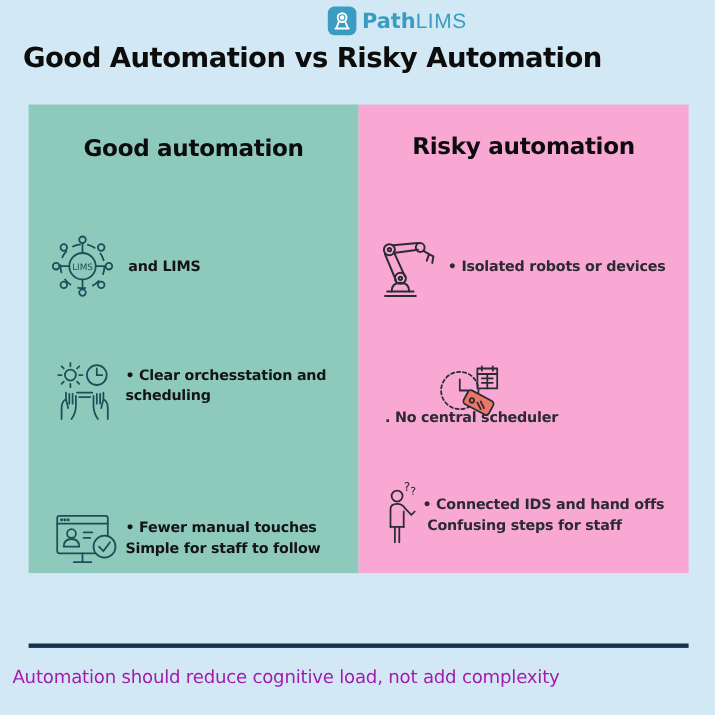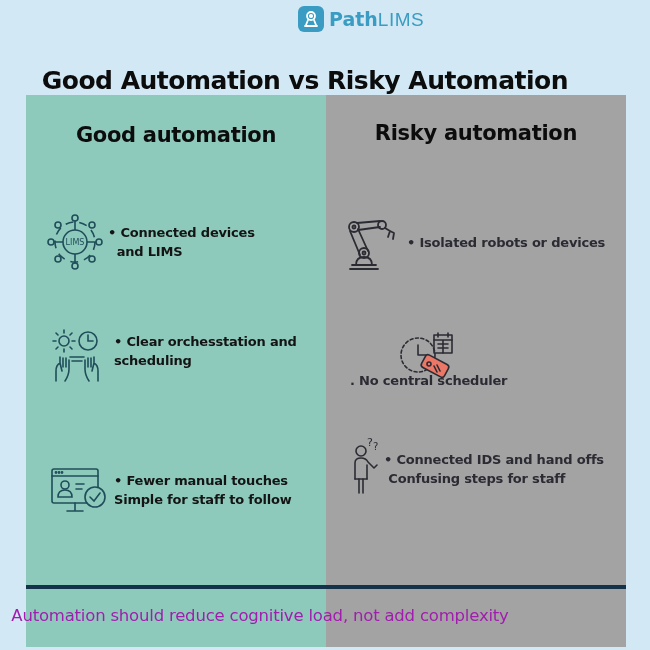--- a/index.html
+++ b/index.html
@@ -15,28 +15,28 @@
       display:flex; align-items:center; gap:5px;margin-left:36px;
     }
     .logo-badge {
       width:26px; height:26px; border-radius:6px; background:#3a9cc2;
       display:flex; align-items:center; justify-content:center;
     }
     .logo-text { font-size:19px; color:#3a9cc2; }
     .logo-path { font-weight:bold; }
     .logo-lims { font-weight:normal; font-family:"Liberation Sans", sans-serif; letter-spacing:0.5px; }
     .main-title {
-      position:absolute; top:38px; left:0; width:568px; text-align:right;
-      font-size:25px; font-weight:bold; color:#0c0c0c; letter-spacing:-0.5px;margin-top:28px;
+      position:absolute; top:38px; left:0; width:568px; text-align:center;
+      font-size:25px; font-weight:bold; color:#0c0c0c; letter-spacing:-0.5px;
     }
     .panel {
-      position:absolute; top:95px; height:552px; width:300px;
+      position:absolute; top:95px; height:426px; width:300px;
     }
     .panel.good { left:26px; background:#8ecabb; }
-    .panel.risky { left:326px; background:#a3a3a3; }
+    .panel.risky { left:326px; background:#f9a8d4; }
     .panel-title {
       position:absolute; top:28px; left:0; width:100%; text-align:center;
       font-size:21px; font-weight:bold; color:#0c0c0c; letter-spacing:-0.3px;
     }
     .item { position:absolute; display:flex; align-items:center; }
     .item .icon { flex:0 0 auto; }
     .item .text {
       font-size:13px; font-weight:bold; line-height:19px; color:#141414;
       letter-spacing:-0.2px;
     }
@@ -82,21 +82,20 @@
         <circle cx="5" cy="29" r="3" fill="#8ecabb"></circle>
           <circle cx="53" cy="29" r="3" fill="#8ecabb"></circle>
         <circle cx="12" cy="12" r="3" fill="#8ecabb"></circle>
           <circle cx="46" cy="12" r="3" fill="#8ecabb"></circle>
         <circle cx="12" cy="46" r="3" fill="#8ecabb"></circle>
           <circle cx="46" cy="46" r="3" fill="#8ecabb"></circle>
         <path d="M29 8 V17 M29 41 V50 M8 29 H17 M41 29 H50"></path>
       </svg>
     </div>
     <div class="text" style="margin-left:4px;">
-      <div>• Connected devices</div>
       <div style="white-space:pre;">  and LIMS</div>
     </div>
   </div>
 
   <div class="item" style="top:232px; left:24px;">
     <div class="icon">
       <svg width="54" height="56" viewBox="0 0 54 56" fill="none" stroke="#1f4d5a" stroke-width="1.6" stroke-linecap="round">
         <circle cx="14" cy="14" r="5"></circle>
         <path d="M14 3 V6 M14 22 V25 M3 14 H6 M22 14 H25 M6 6 L8 8 M20 20 L22 22 M6 22 L8 20 M20 8 L22 6"></path>
         <circle cx="38" cy="14" r="9"></circle>

